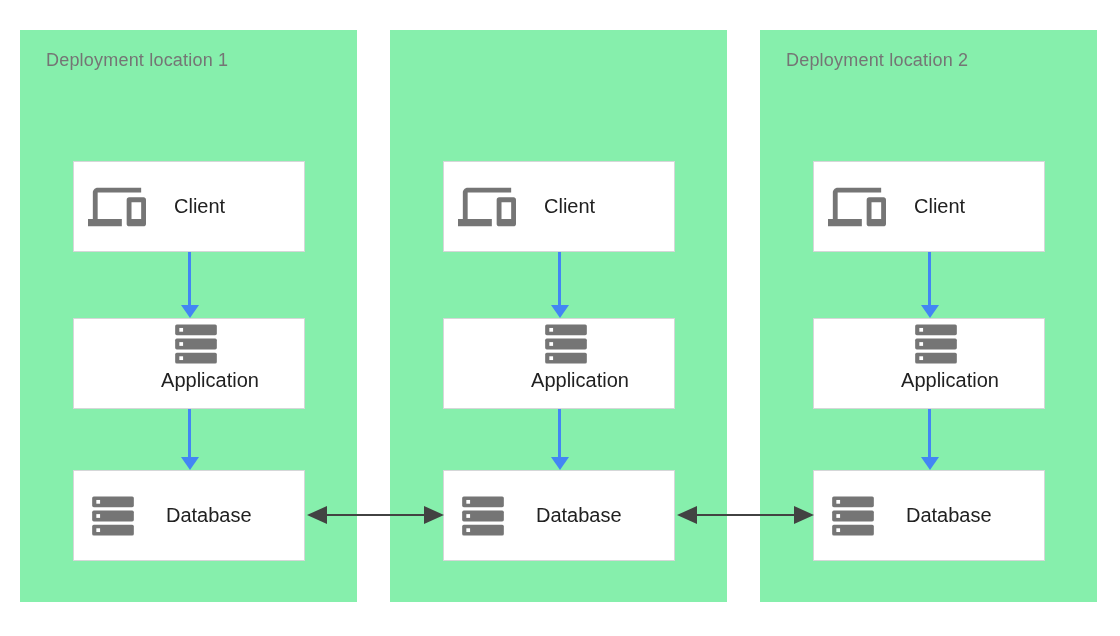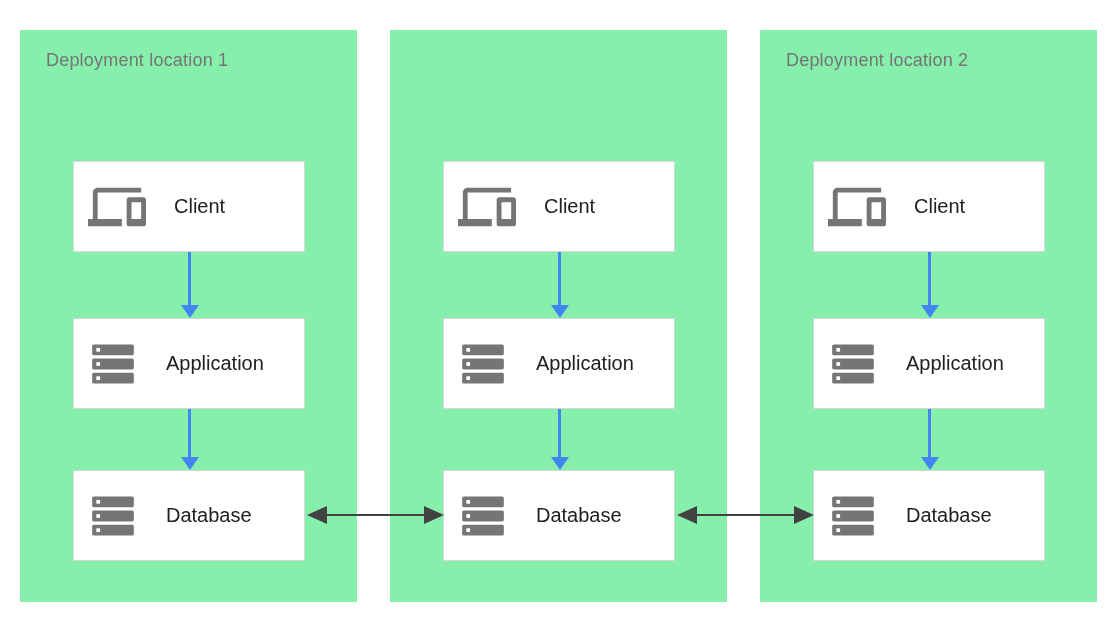--- a/index.html
+++ b/index.html
@@ -39,21 +39,21 @@
     left: 53px;
     width: 232px;
     height: 91px;
     background: #ffffff;
     border: 1px solid #d5d7d8;
     display: flex;
     align-items: center;
     padding-left: 14px;
   }
   .node-client      { top: 131px; }
-  .node-application { top: 288px; }
+  .node-application { top: 288px; flex-direction: column; }
   .node-database    { top: 440px; }
   .node-label {
     font-size: 20px;
     color: #212121;
     margin-left: 28px;
     white-space: nowrap;
     text-align: center;
   }
   .node-icon { flex: 0 0 auto; display: block; }
   

